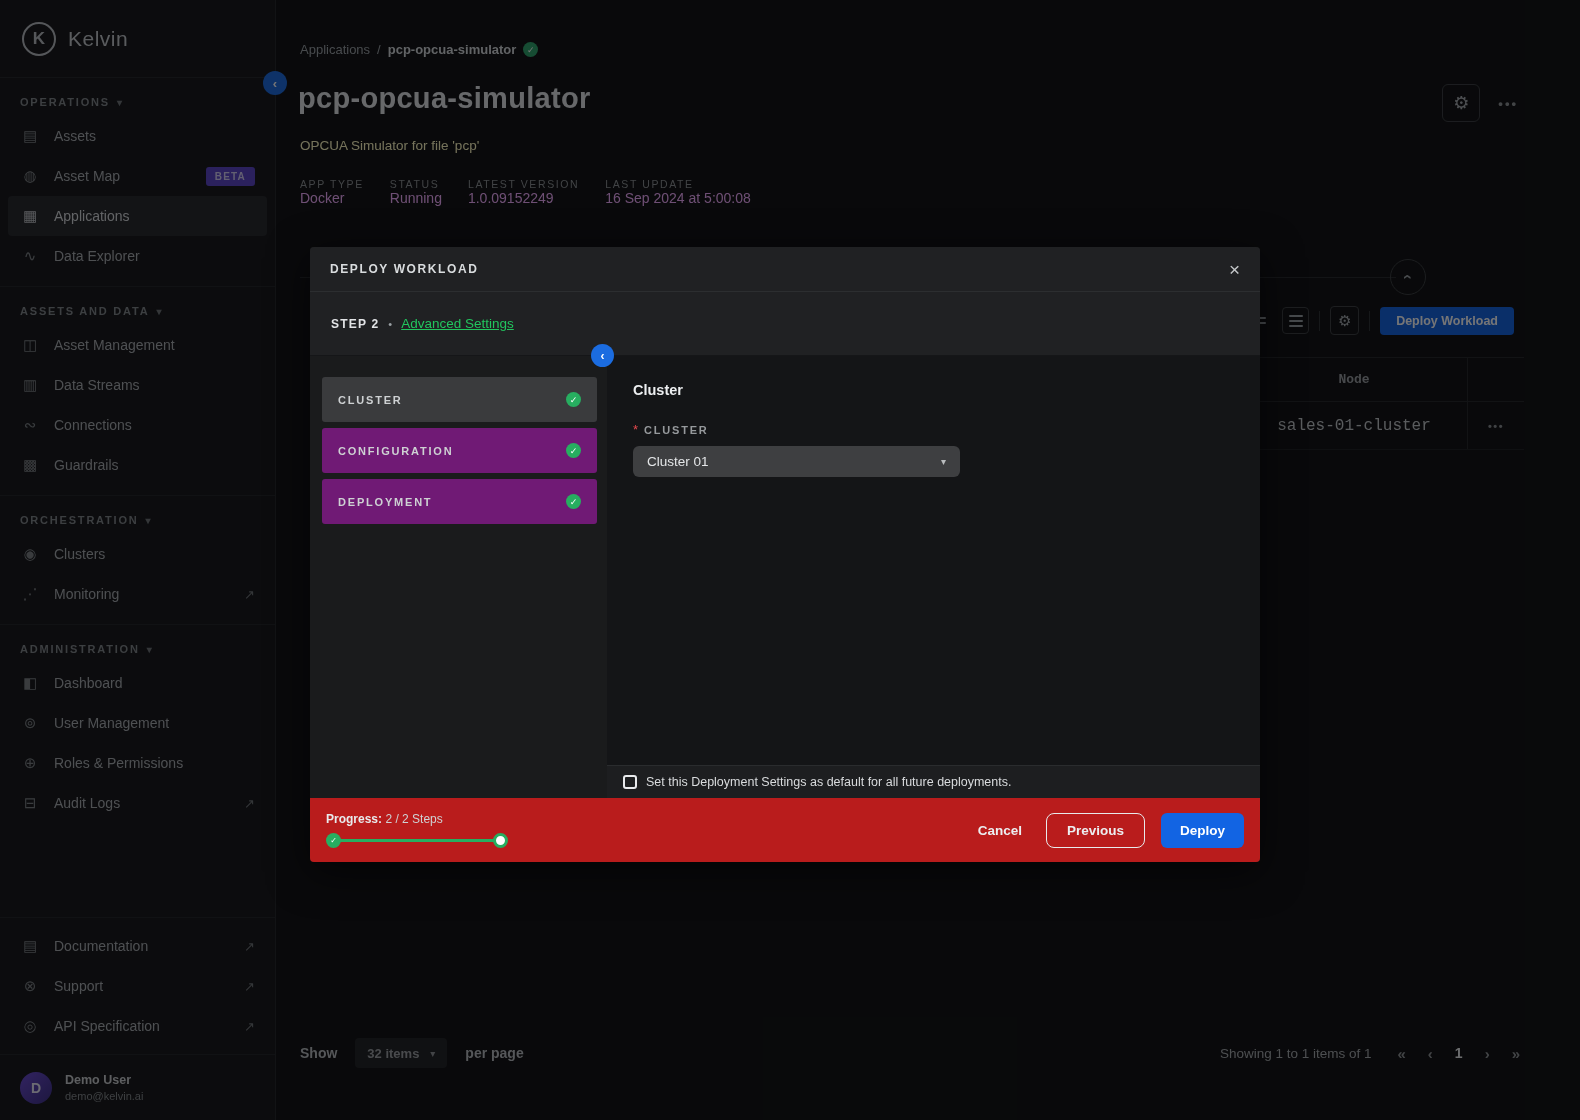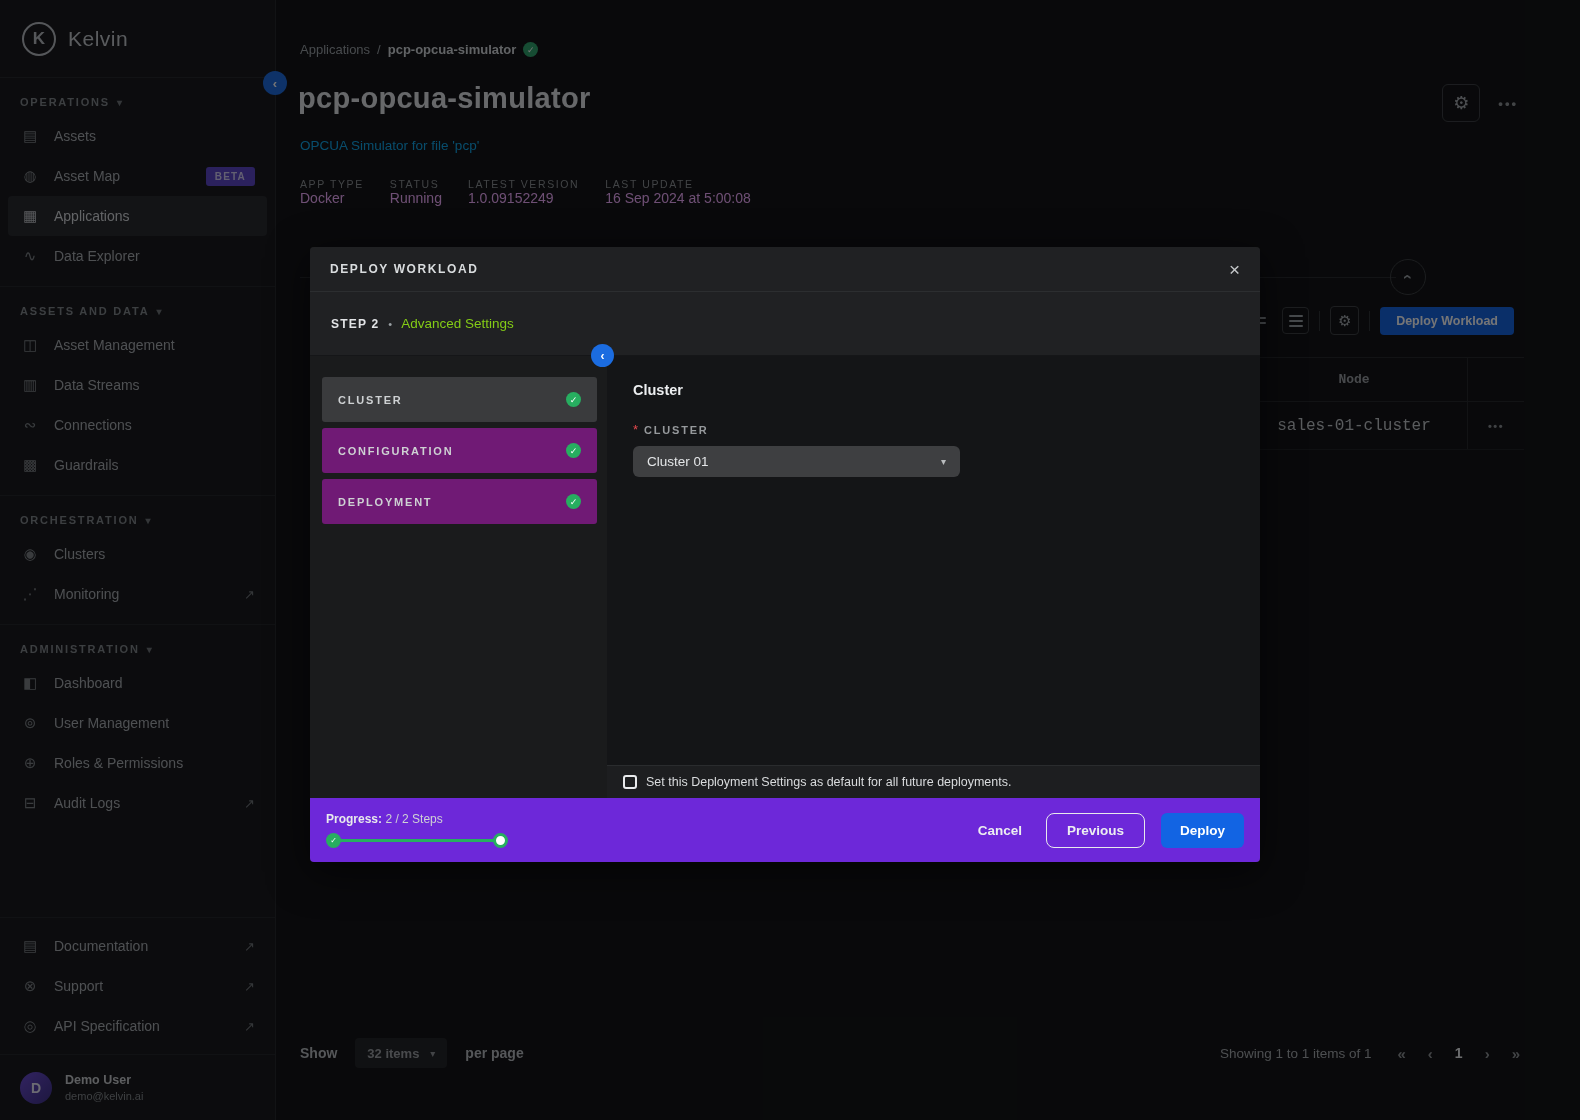--- a/index.html
+++ b/index.html
@@ -38,21 +38,21 @@
                      background:#1b6ce0; color:#fff; display:flex; align-items:center; justify-content:center;
                      font-size:13px; font-weight:bold; z-index:2; }
 
   
   .main { position:absolute; left:276px; top:0; right:0; height:1120px; }
   .breadcrumb { position:absolute; left:24px; top:42px; font-size:13px; color:#9aa0a5; display:flex; align-items:center; gap:7px; }
   .crumb-current { color:#d3d7da; font-weight:bold; }
   .crumb-check { width:15px; height:15px; border-radius:50%; background:#2ea56b; color:#fff; font-size:9px;
                  display:flex; align-items:center; justify-content:center; }
   .page-title { position:absolute; left:22px; top:82px; font-size:29px; font-weight:bold; color:#dfe2e5; letter-spacing:0.3px; }
-  .page-subtitle { position:absolute; left:24px; top:138px; font-size:13.5px; color:#0ea5e9; }
+  .page-subtitle { position:absolute; left:24px; top:138px; font-size:13.5px; color:#fef9c3; }
   .meta-row { position:absolute; left:24px; top:178px; display:flex; gap:26px; }
   .meta-label { font-size:10.5px; font-weight:normal; letter-spacing:1.6px; color:#8d9194; }
   .meta-value { font-size:14px; color:#f0abfc; margin-top:0; }
   .top-actions { position:absolute; right:62px; top:84px; display:flex; align-items:center; gap:18px; }
   .gear-box { width:38px; height:38px; border:1px solid #3a3d40; border-radius:6px; display:flex;
               align-items:center; justify-content:center; color:#a6abaf; font-size:18px; }
   .dots { color:#8e9295; font-size:13px; letter-spacing:2px; font-weight:bold; }
   .section-divider { position:absolute; left:24px; top:277px; width:1096px; border-top:1px solid #26282a; }
   .collapse-up-circle { position:absolute; left:1114px; top:259px; width:36px; height:36px; border-radius:50%;
                         border:1px solid #3a3d3f; color:#9aa0a4; display:flex; align-items:center; justify-content:center; }
@@ -94,21 +94,21 @@
   .modal { position:absolute; left:310px; top:247px; width:950px; height:615px; background:#1a1b1d;
            border-radius:4px; z-index:20; display:flex; flex-direction:column; box-shadow:0 10px 40px rgba(0,0,0,0.6); }
   .modal-header { flex:none; height:45px; background:#202123; border-bottom:1px solid #2c2e30;
                   border-radius:4px 4px 0 0; display:flex; align-items:center; padding:0 20px; }
   .modal-title { color:#d9dcde; font-size:12px; font-weight:bold; letter-spacing:1.6px; }
   .modal-close { margin-left:auto; color:#c4c7c9; font-size:19px; line-height:1; }
   .modal-stepbar { flex:none; height:64px; background:#202123; display:flex; align-items:center; padding:0 21px;
                    border-bottom:1px solid #151618; }
   .step-label { color:#e2e4e6; font-size:12px; font-weight:bold; letter-spacing:1.2px; }
   .step-bullet { color:#9aa0a4; font-size:11px; margin:0 9px; }
-  .step-name { color:#84cc16; font-size:13.5px; }
+  .step-name { color:#22c55e; font-size:13.5px;text-decoration:underline; }
   .modal-body { flex:1; display:flex; min-height:0; position:relative; }
   .steps-col { width:297px; flex:none; background:#1a1b1c; padding:21px 10px 0 12px; }
   .step-item { height:45px; margin-bottom:6px; background:#701a75; border-radius:3px; display:flex;
                align-items:center; padding:0 16px; }
   .step-item.active { background:#3a3b3d; }
   .step-item-label { color:#ced1d3; font-size:11px; font-weight:bold; letter-spacing:1.8px; }
   .step-check { margin-left:auto; width:15px; height:15px; border-radius:50%; background:#27ae60; color:#fff;
                 font-size:9px; display:flex; align-items:center; justify-content:center; }
   .panel-col { flex:1; background:#141517; display:flex; flex-direction:column; min-height:0; }
   .panel-content { flex:1; padding:26px; }
@@ -120,21 +120,21 @@
                 align-items:center; padding:0 14px; }
   .select-value { color:#e4e6e8; font-size:13.5px; }
   .select-caret { margin-left:auto; color:#b9bcbe; font-size:10px; }
   .checkbox-bar { flex:none; height:33px; background:#1d1e20; border-top:1px solid #2a2c2e; display:flex;
                   align-items:center; padding:0 16px; gap:9px;margin-top:36px; }
   .checkbox { width:14px; height:14px; border:2px solid #e8eaec; border-radius:3px; background:transparent; flex:none; }
   .checkbox-label { color:#d9dbdd; font-size:12.5px; }
   .back-circle { position:absolute; left:281px; top:-12px; width:23px; height:23px; border-radius:50%;
                  background:#1b6ce0; color:#fff; display:flex; align-items:center; justify-content:center;
                  font-size:12px; font-weight:bold; z-index:5; }
-  .modal-footer { flex:none; height:64px; background:#6d28d9; border-radius:0 0 4px 4px; display:flex;
+  .modal-footer { flex:none; height:64px; background:#b91c1c; border-radius:0 0 4px 4px; display:flex;
                   align-items:center; padding:0 16px; }
   .progress-wrap { width:200px; }
   .progress-text { font-size:12px; color:#cfd2d4; margin-bottom:7px; }
   .progress-text b { color:#e8eaec; }
   .progress-bar { position:relative; height:15px; width:182px; }
   .progress-line { position:absolute; left:7px; right:7px; top:6px; height:3px; background:#27ae60; }
   .progress-start { position:absolute; left:0; top:0; width:15px; height:15px; border-radius:50%; background:#27ae60;
                     color:#fff; font-size:8px; display:flex; align-items:center; justify-content:center; }
   .progress-end { position:absolute; right:0; top:0; width:15px; height:15px; border-radius:50%; background:#fff;
                   border:3px solid #27ae60; }

